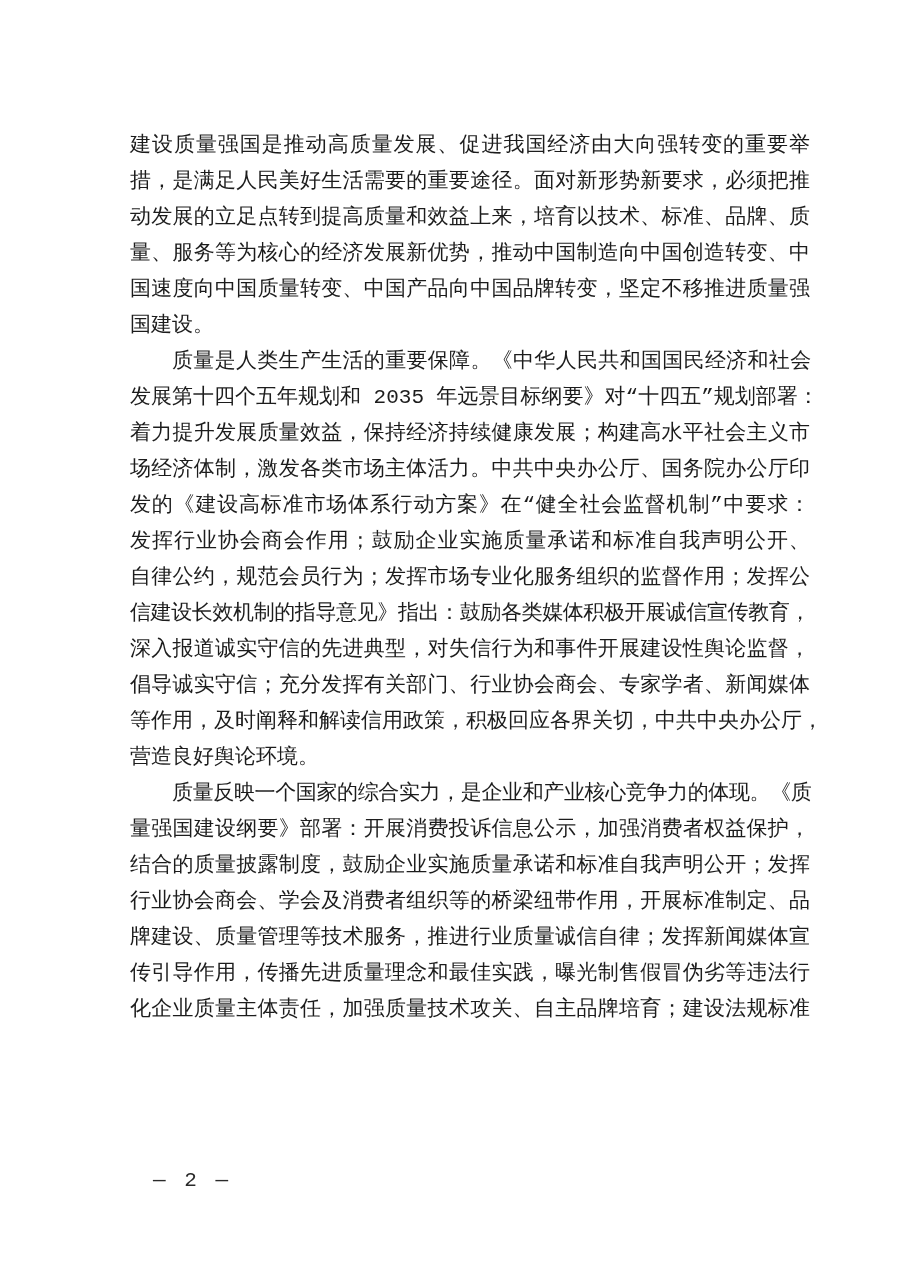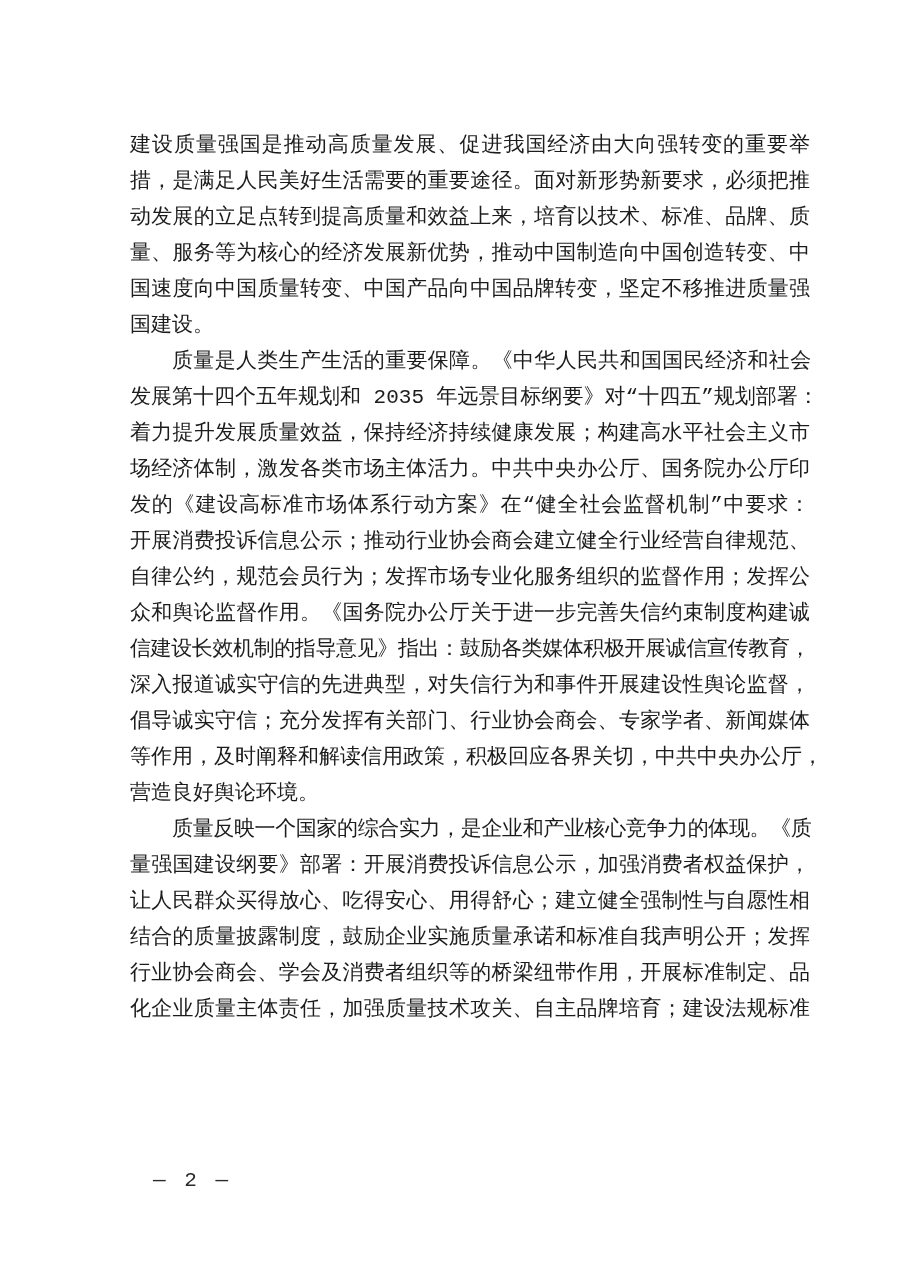--- a/index.html
+++ b/index.html
@@ -66,32 +66,32 @@
         <div class="line">量、服务等为核心的经济发展新优势，推动中国制造向中国创造转变、中</div>
         <div class="line">国速度向中国质量转变、中国产品向中国品牌转变，坚定不移推进质量强</div>
         <div class="line no-fill">国建设。</div>
       </div>
       <div class="para indent">
         <div class="line" style="letter-spacing: -1.18333px;">质量是人类生产生活的重要保障。《中华人民共和国国民经济和社会</div>
         <div class="line">发展第十四个五年规划和 2035 年远景目标纲要》对“十四五”规划部署：</div>
         <div class="line">着力提升发展质量效益，保持经济持续健康发展；构建高水平社会主义市</div>
         <div class="line">场经济体制，激发各类市场主体活力。中共中央办公厅、国务院办公厅印</div>
         <div class="line">发的《建设高标准市场体系行动方案》在“健全社会监督机制”中要求：</div>
-        <div class="line">开展消费投诉信息公示；推动行业协会商会建立健全行业经营自律规范、</div>
+        <div class="line">发挥行业协会商会作用；鼓励企业实施质量承诺和标准自我声明公开、</div>
         <div class="line">自律公约，规范会员行为；发挥市场专业化服务组织的监督作用；发挥公</div>
-        <div class="line">众和舆论监督作用。《国务院办公厅关于进一步完善失信约束制度构建诚</div>
         <div class="line" style="letter-spacing: -0.443939px;">信建设长效机制的指导意见》指出：鼓励各类媒体积极开展诚信宣传教育，</div>
         <div class="line">深入报道诚实守信的先进典型，对失信行为和事件开展建设性舆论监督，</div>
         <div class="line">倡导诚实守信；充分发挥有关部门、行业协会商会、专家学者、新闻媒体</div>
         <div class="line">等作用，及时阐释和解读信用政策，积极回应各界关切，中共中央办公厅，</div>
         <div class="line no-fill">营造良好舆论环境。</div>
       </div>
       <div class="para indent">
         <div class="line" style="letter-spacing: -1.82419px;">质量反映一个国家的综合实力，是企业和产业核心竞争力的体现。《质</div>
         <div class="line">量强国建设纲要》部署：开展消费投诉信息公示，加强消费者权益保护，</div>
-        <div class="line">让人民群众买得放心、吃得安心、用得舒心；建立健全强制性与自愿性相</div>
         <div class="line">结合的质量披露制度，鼓励企业实施质量承诺和标准自我声明公开；发挥</div>
         <div class="line">行业协会商会、学会及消费者组织等的桥梁纽带作用，开展标准制定、品</div>
+        <div class="line">牌建设、质量管理等技术服务，推进行业质量诚信自律；发挥新闻媒体宣</div>
+        <div class="line">传引导作用，传播先进质量理念和最佳实践，曝光制售假冒伪劣等违法行</div>
         <div class="line">化企业质量主体责任，加强质量技术攻关、自主品牌培育；建设法规标准</div>
       </div>
     </div>
   <div class="footer">— 2 —</div>
 </div>
 
 </body></html>

